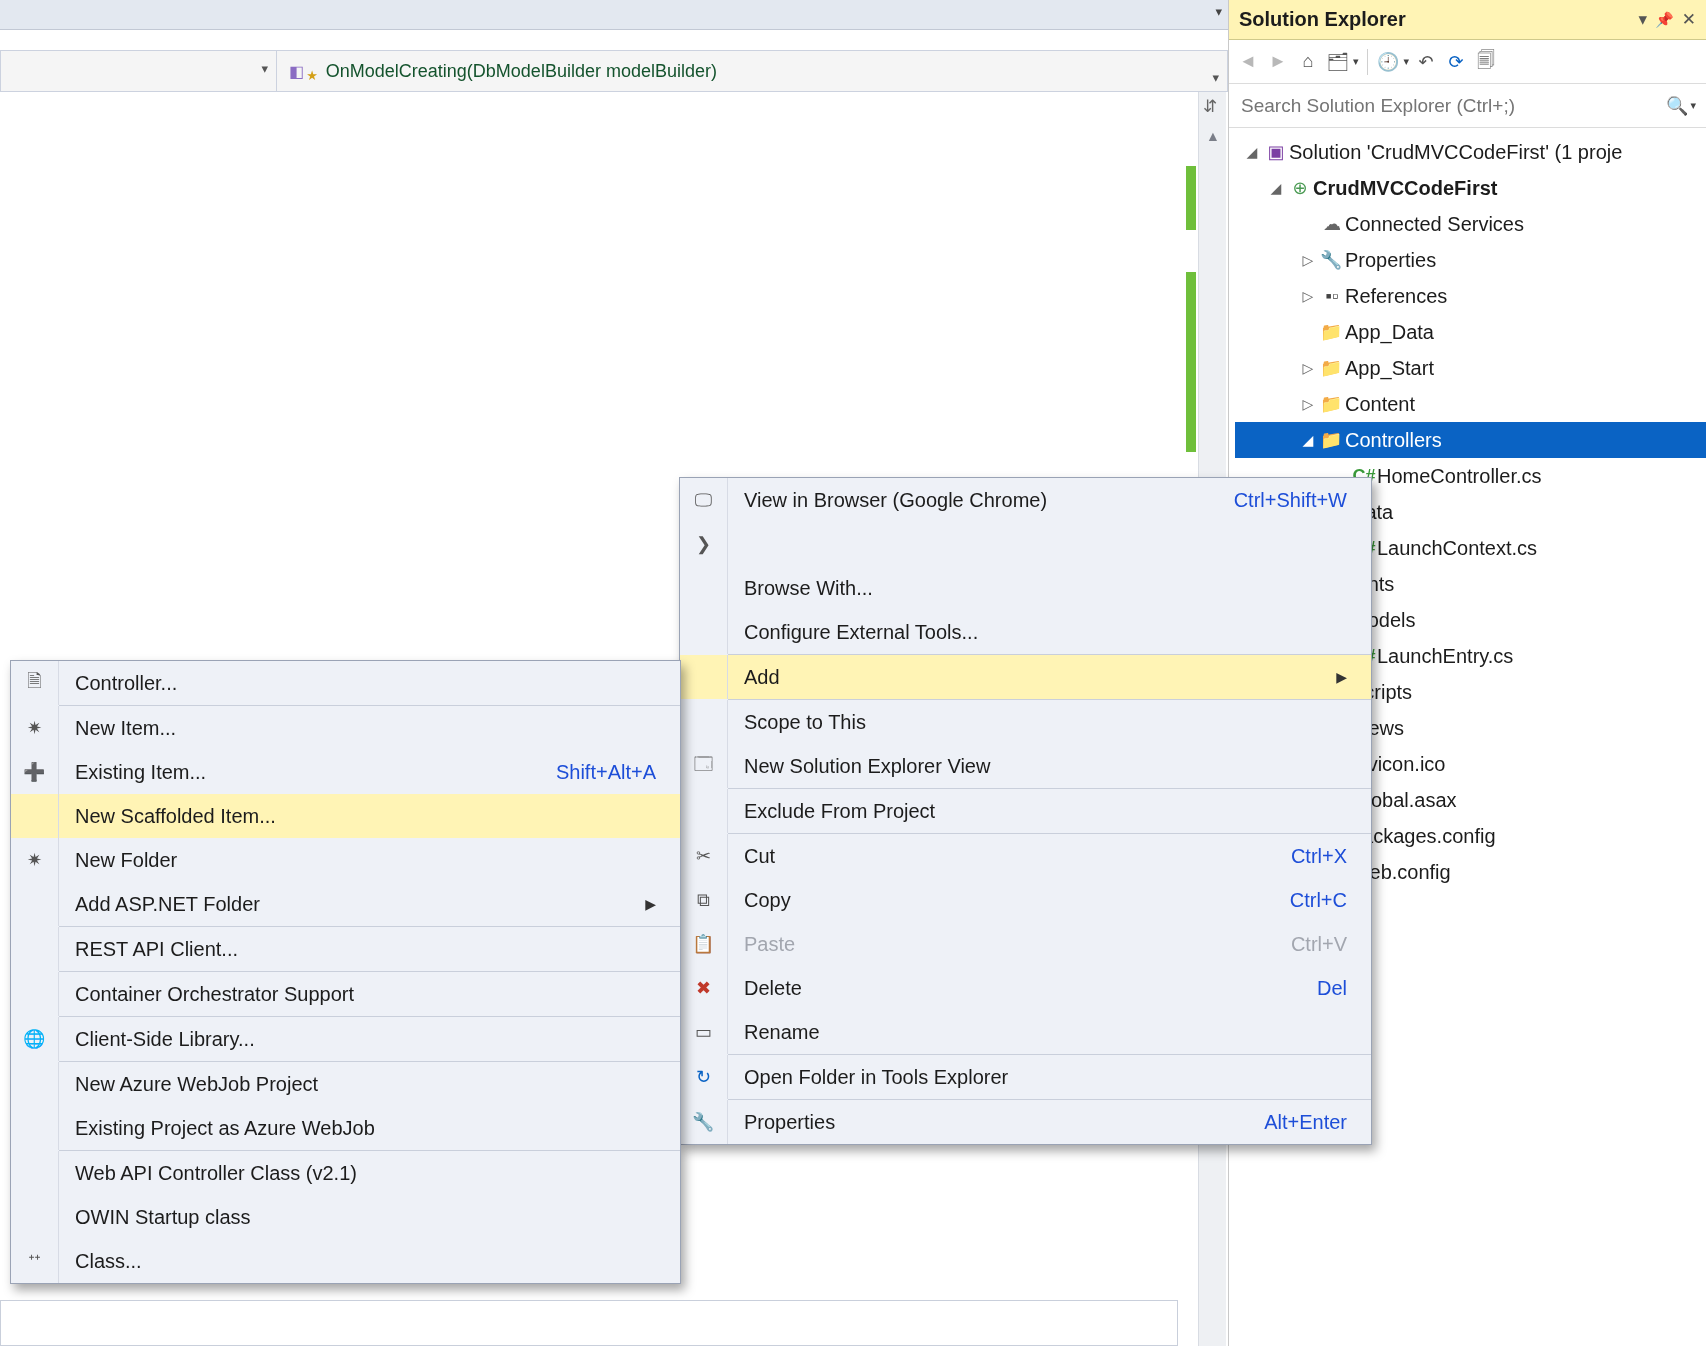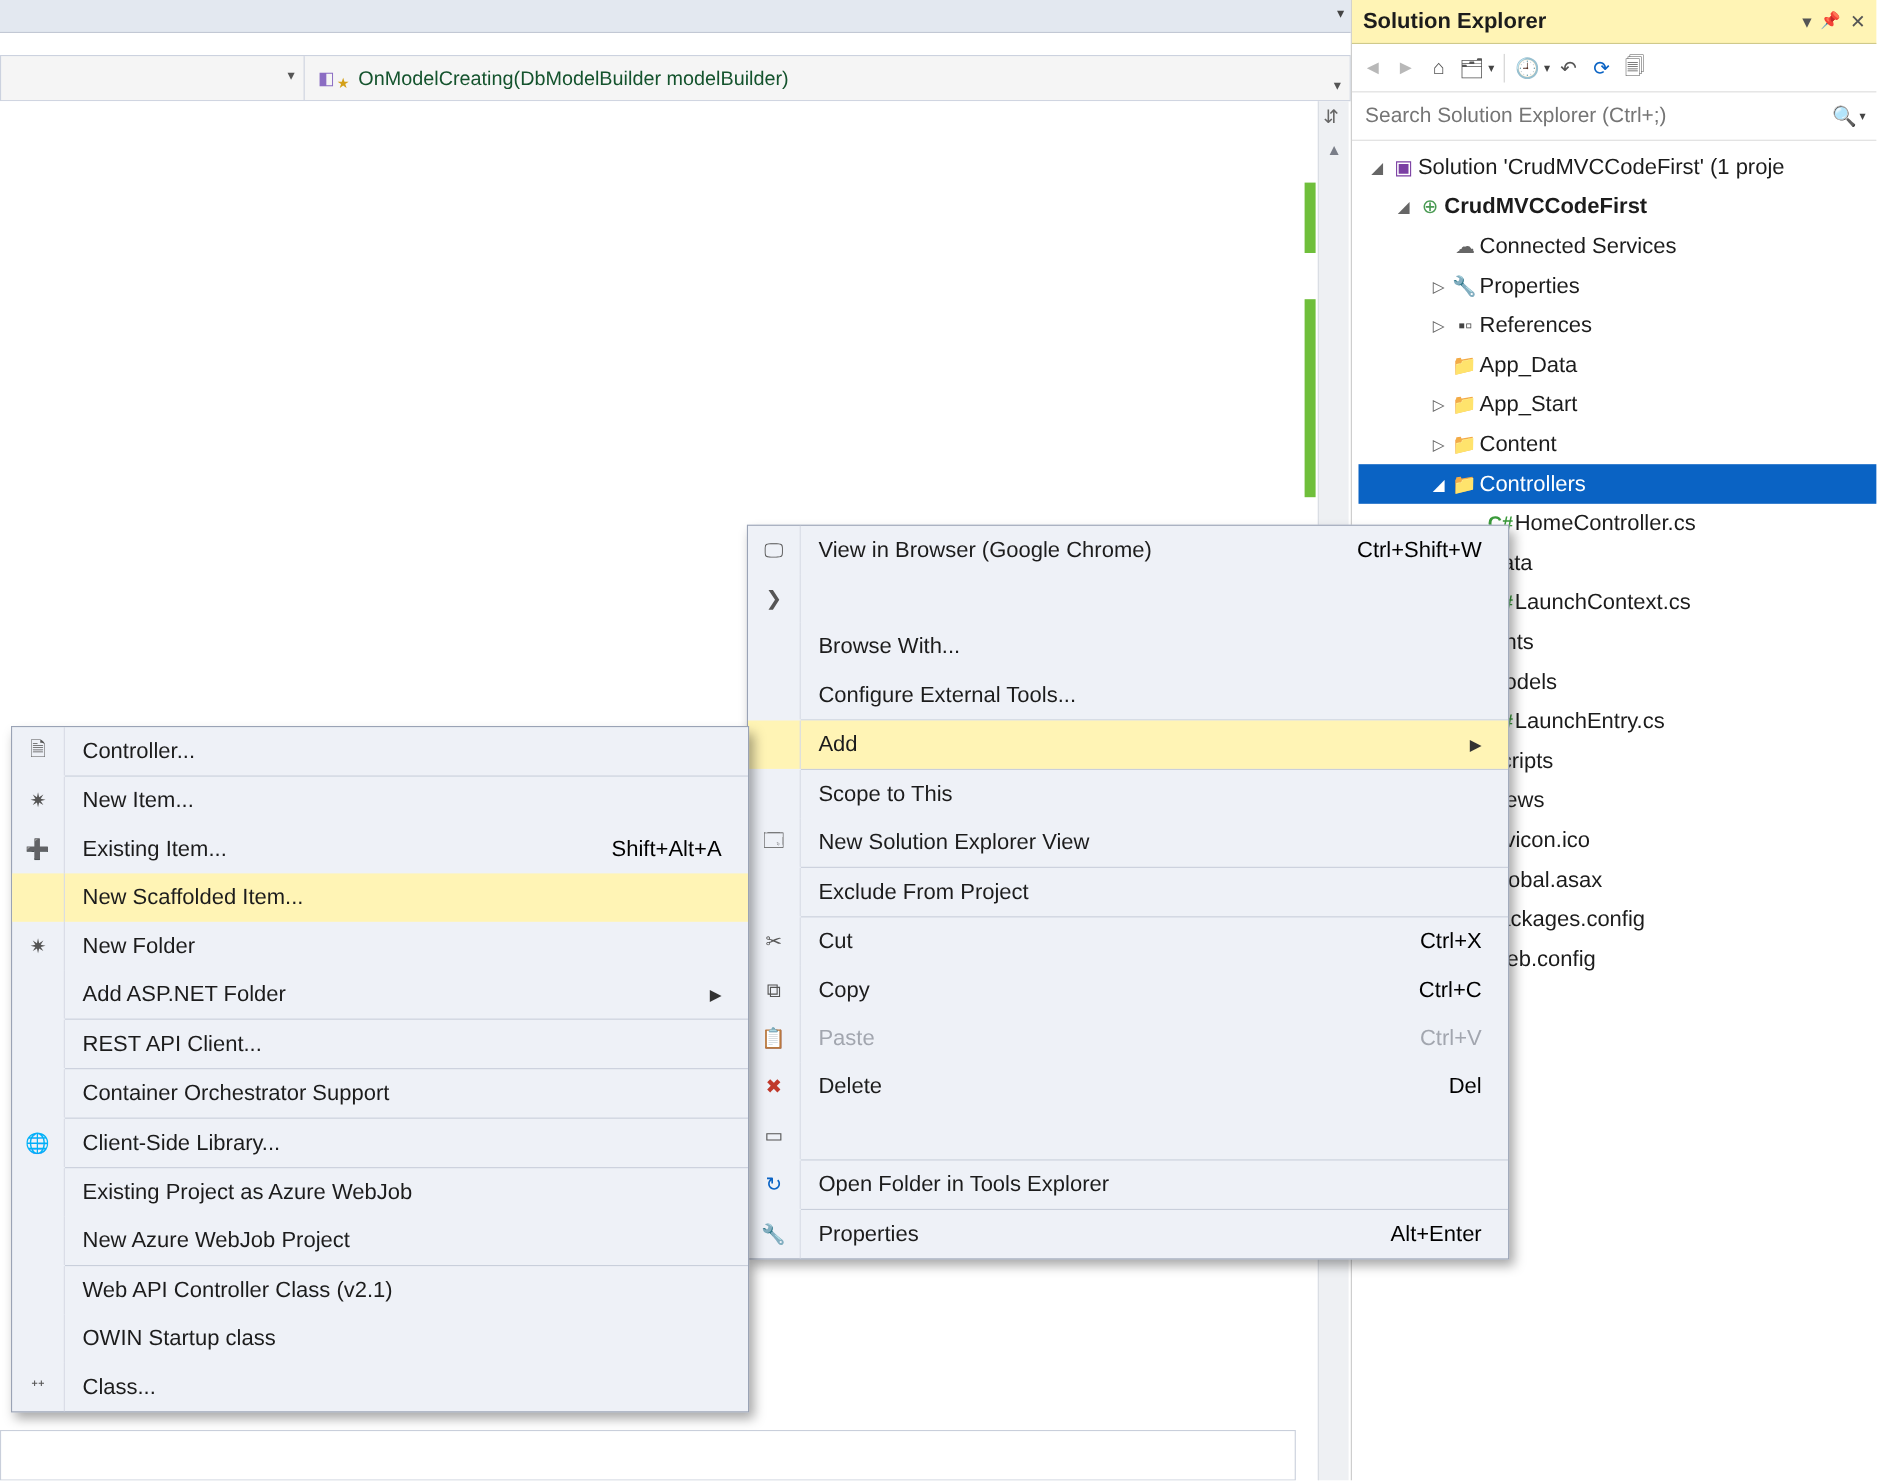--- a/index.html
+++ b/index.html
@@ -63,21 +63,21 @@
   .wrench-ico{color:#333;}
   .cloud-ico{color:#666;}
   .ref-ico{color:#444;font-size:14px;}
   
   
   .menu { position:absolute; background:#eef1f7; border:1px solid #9aa3b5; box-shadow:4px 6px 10px rgba(0,0,0,0.35); font-size:20px;}
   .menu .row{ display:flex; align-items:center; height:44px; padding:0 24px 0 0;}
   .menu .row.hl{ background:#fff4b5;justify-content:center; }
   .menu .iconcol{ width:48px; display:flex;justify-content:center;align-items:center;font-size:18px;color:#555;border-right:1px solid #d7dbe5;height:100%;}
   .menu .label{ padding-left:16px; flex:1;}
-  .menu .shortcut{ color:#000000; padding-left:30px;}
+  .menu .shortcut{ color:#1d4ed8; padding-left:30px;}
   .menu .sub-arrow{ color:#333; font-size:14px; padding-left:20px;}
   .menu .sep{ height:1px; background:#c9cfdb; margin-left:48px;}
   .menu .row.disabled .label,.menu .row.disabled .shortcut,.menu .row.disabled .iconcol{color:#a2a6af;}
   
   #ctxmenu { left:679px; top:477px; width:693px; }
   #submenu { left:10px; top:660px; width:671px; }
 
   
   .bottom-input { position:absolute; left:0; bottom:0; width:1178px; height:46px; border:1px solid #c9cfdb; background:#fff;}
 </style>
@@ -288,20 +288,21 @@
       <span class="label">Paste</span>
       <span class="shortcut">Ctrl+V</span>
     </div>
     <div class="row">
       <span class="iconcol" style="color: rgb(192, 57, 43);">✖</span>
       <span class="label">Delete</span>
       <span class="shortcut">Del</span>
     </div>
     <div class="row">
       <span class="iconcol">▭</span>
+      <span class="label">Rename</span>
     </div>
     <div class="sep"></div>
     <div class="row">
       <span class="iconcol" style="color: rgb(10, 99, 196);">↻</span>
       <span class="label">Open Folder in Tools Explorer</span>
     </div>
     <div class="sep"></div>
     <div class="row">
       <span class="iconcol">🔧</span>
       <span class="label">Properties</span>
@@ -348,25 +349,25 @@
       <span class="label">Container Orchestrator Support</span>
     </div>
     <div class="sep"></div>
     <div class="row">
       <span class="iconcol">🌐</span>
       <span class="label">Client-Side Library...</span>
     </div>
     <div class="sep"></div>
     <div class="row">
       <span class="iconcol"></span>
+      <span class="label">New Azure WebJob Project</span>
+    </div>
+    <div class="row">
+      <span class="iconcol"></span>
       <span class="label">Existing Project as Azure WebJob</span>
-    </div>
-    <div class="row">
-      <span class="iconcol"></span>
-      <span class="label">New Azure WebJob Project</span>
     </div>
     <div class="sep"></div>
     <div class="row">
       <span class="iconcol"></span>
       <span class="label">Web API Controller Class (v2.1)</span>
     </div>
     <div class="row">
       <span class="iconcol"></span>
       <span class="label">OWIN Startup class</span>
     </div>

